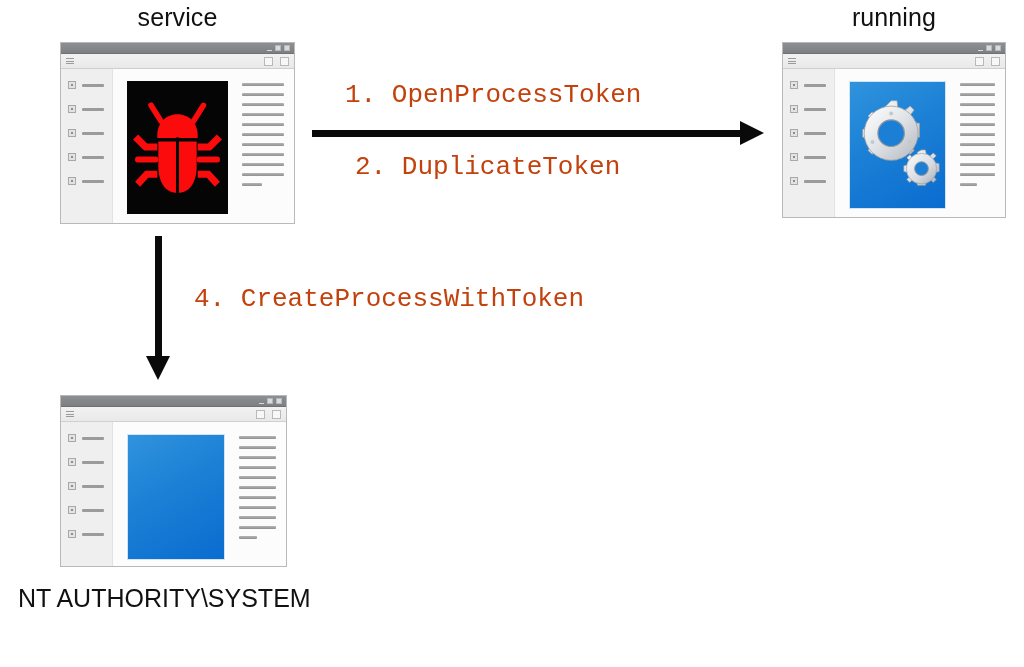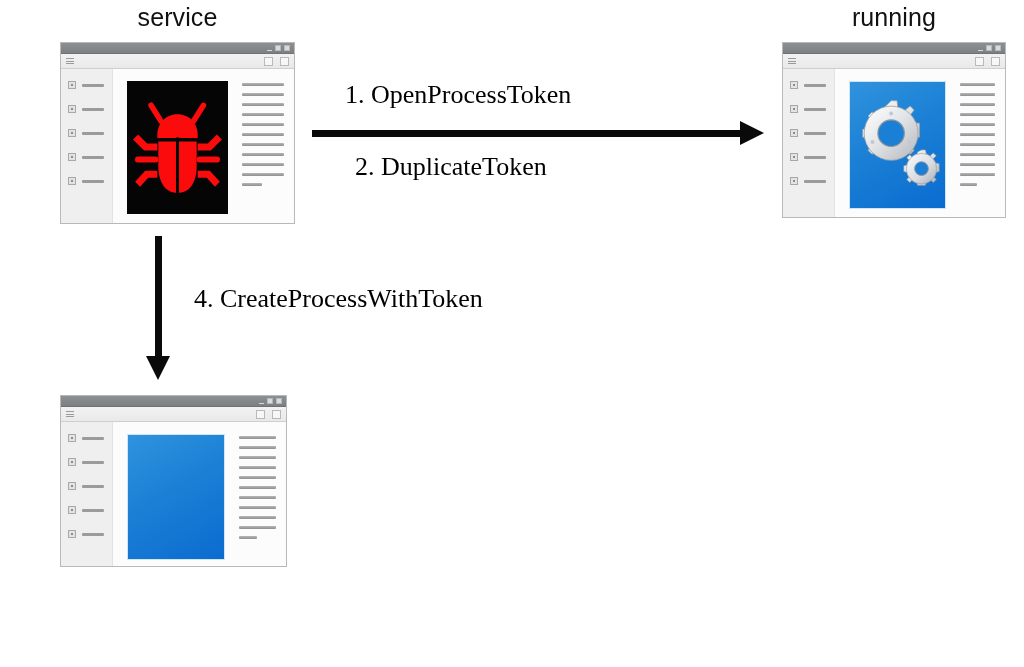--- a/index.html
+++ b/index.html
@@ -36,24 +36,24 @@
     font-family: "Liberation Sans", sans-serif;
     font-size: 25px;
     line-height: 37px;
     color: #111111;
   }
   .bottom-caption div { white-space: pre; }
 
   
   .arrow-label {
     position: absolute;
-    font-family: Liberation Serif, serif;
+    font-family: Liberation Mono, monospace;
     font-size: 26px;
     line-height: 30px;
-    color: #000000;
+    color: #c2410c;
     white-space: pre;
   }
 
   
   .window {
     position: absolute;
     background: #ffffff;
     border: 1px solid #b9b9b9;
     box-sizing: border-box;
     overflow: hidden;
@@ -504,13 +504,14 @@
 <div class="arrow-label" style="left:355px; top:152px;">2. DuplicateToken</div>
 
 <div class="arrow-v" style="left:155px; top:236px; height:142px;">
   <div class="stem" style="height:122px;"></div>
   <div class="head" style="top:120px;"></div>
 </div>
 
 <div class="arrow-label" style="left:194px; top:284px;">4. CreateProcessWithToken</div>
 
 <div class="bottom-caption">
+  <div>NT AUTHORITY\SYSTEM</div>
 </div>
 
 </body></html>

